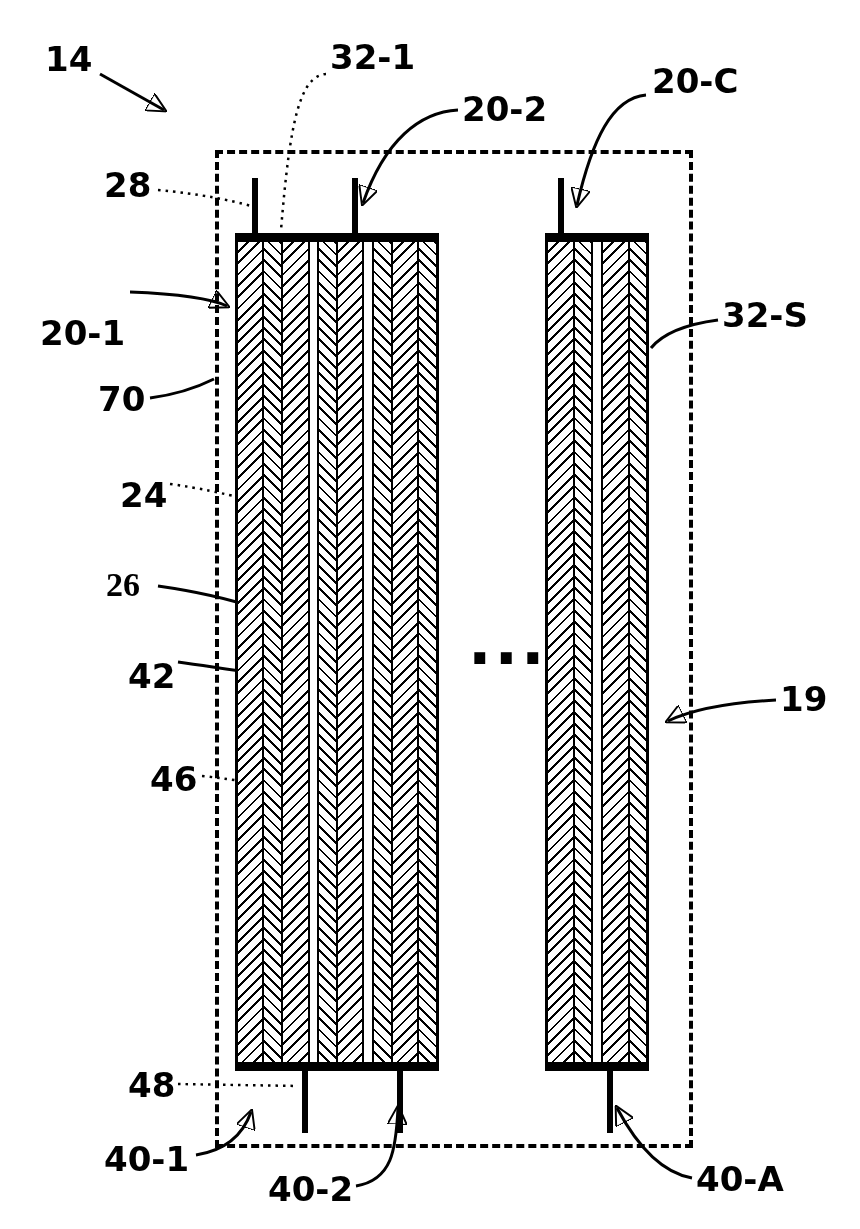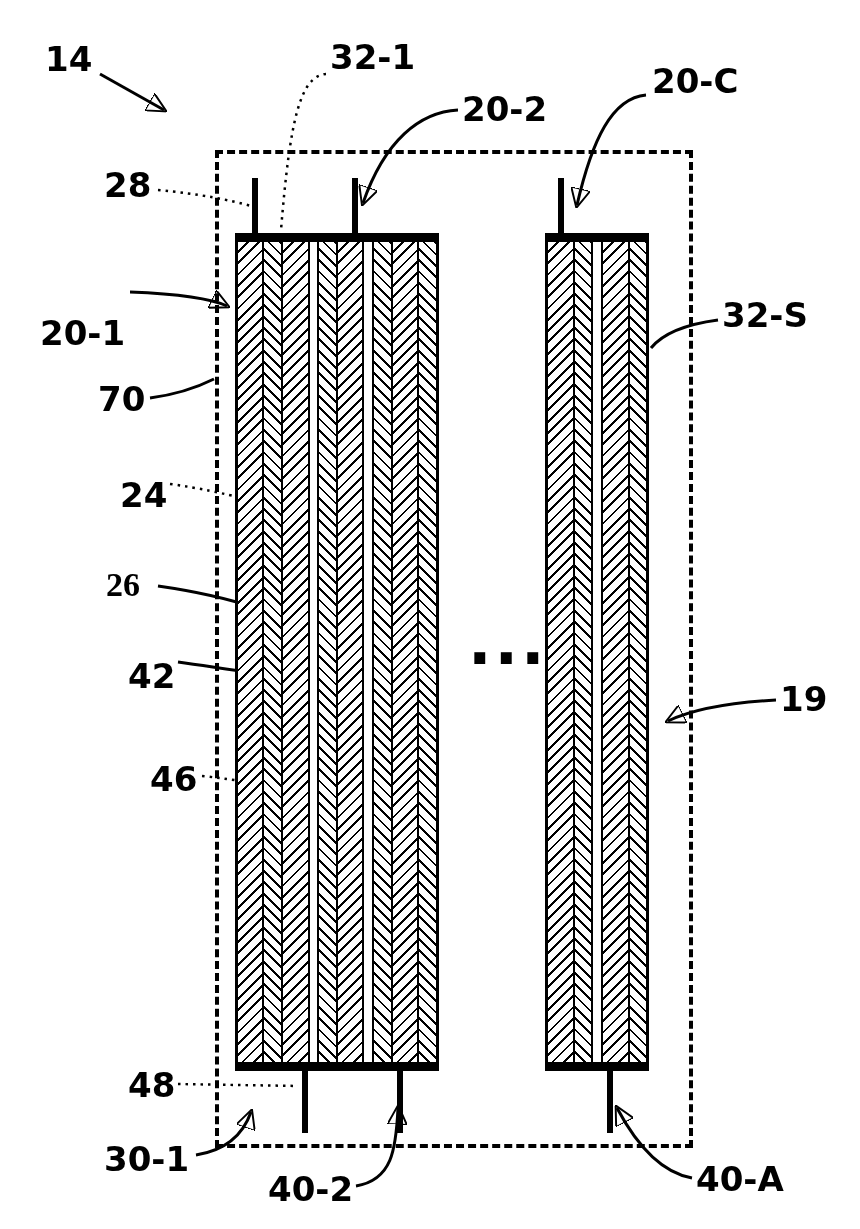--- a/index.html
+++ b/index.html
@@ -111,17 +111,17 @@
   <div class="lbl" style="left:104px; top:168px;">28</div>
   <div class="lbl" style="left:40px;  top:268px;margin-top:48px;">20-1</div>
   <div class="lbl" style="left:722px; top:298px;">32-S</div>
   <div class="lbl" style="left:98px;  top:382px;">70</div>
   <div class="lbl" style="left:120px; top:478px;">24</div>
   <div class="lbl" style="left:106px; top:568px;font-family:Liberation Serif, serif;">26</div>
   <div class="lbl" style="left:128px; top:659px;">42</div>
   <div class="lbl" style="left:780px; top:682px;">19</div>
   <div class="lbl" style="left:150px; top:736px;margin-top:26px;">46</div>
   <div class="lbl" style="left:128px; top:1068px;">48</div>
-  <div class="lbl" style="left:104px; top:1142px;">30-1</div>
+  <div class="lbl" style="left:104px; top:1142px;">40-1</div>
   <div class="lbl" style="left:268px; top:1172px;">40-2</div>
   <div class="lbl" style="left:696px; top:1162px;text-align:center;">40-A</div>
 
 </div>
 
 </body></html>

